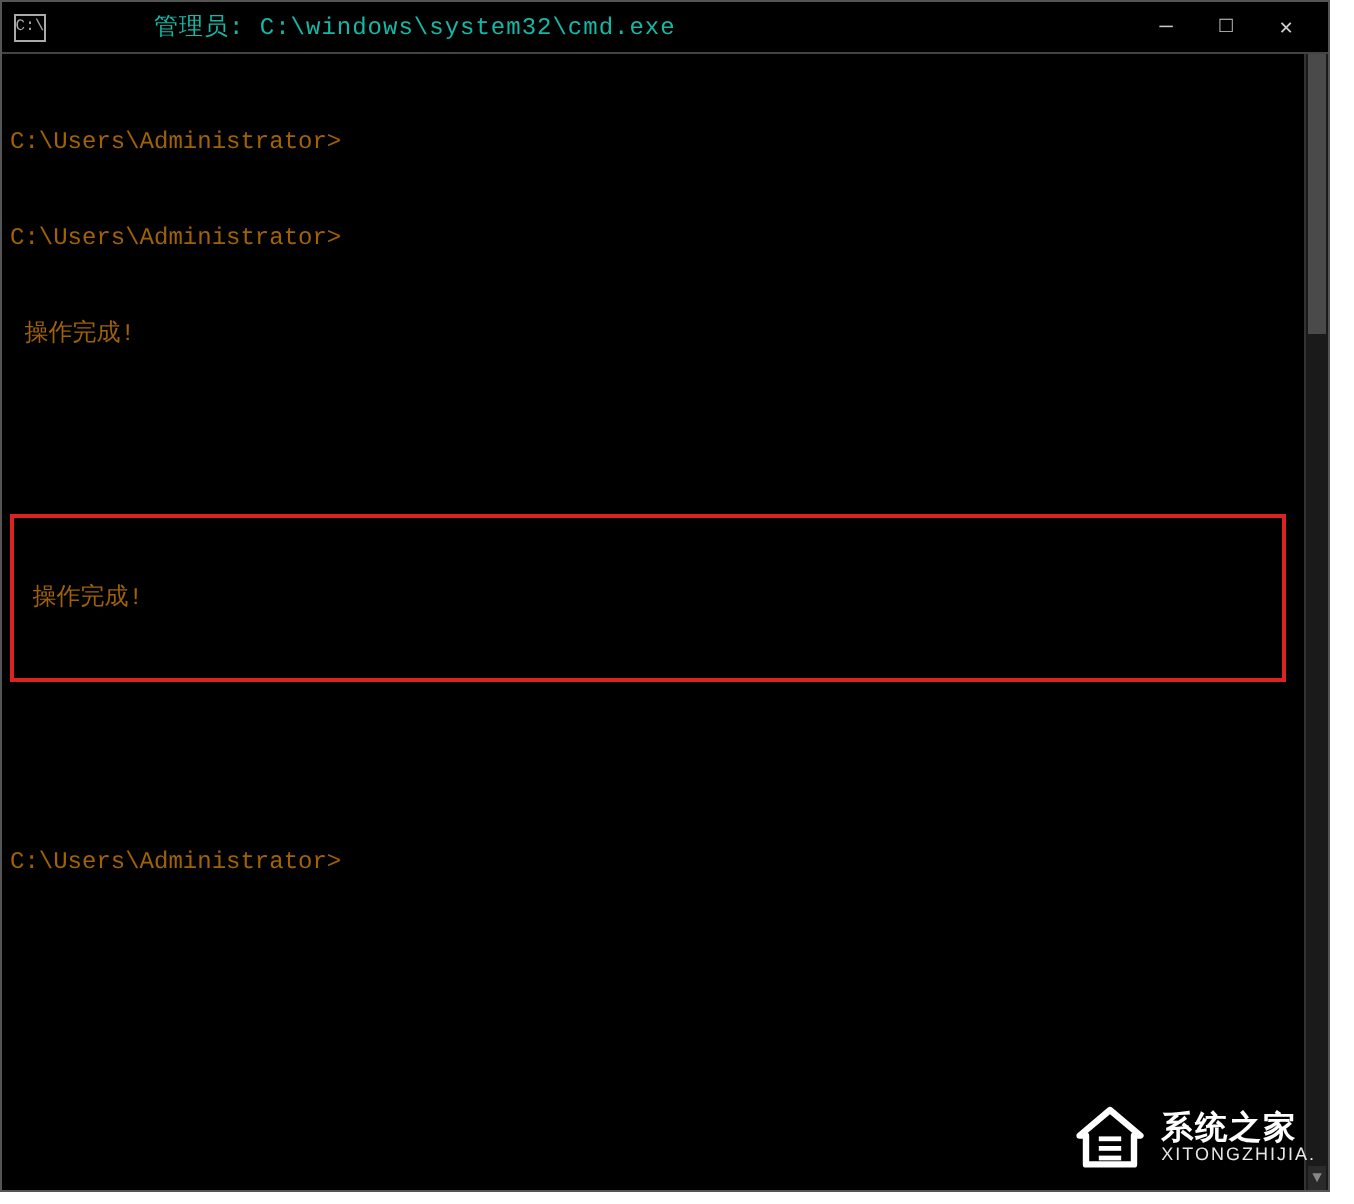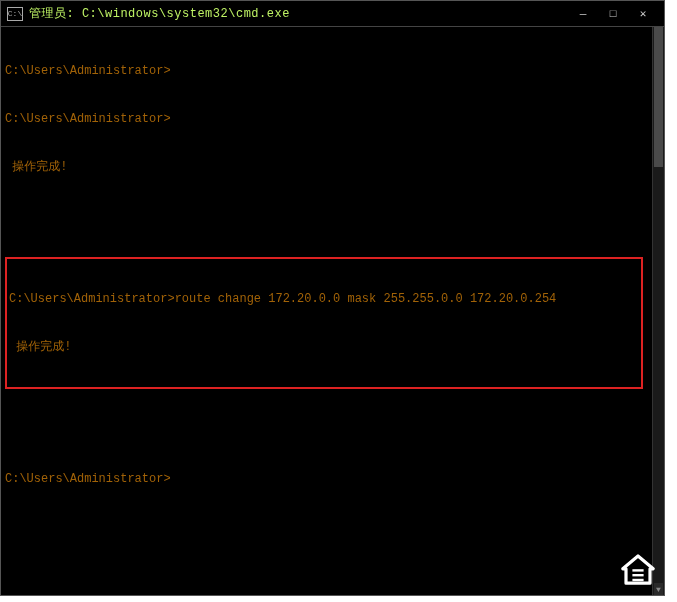--- a/index.html
+++ b/index.html
@@ -40,22 +40,23 @@
       margin-right: 6px;
       display: flex;
       align-items: center;
       justify-content: center;
       font-size: 8px;
       color: #aaa;
       background: #000;
     }
     .title-text {
       flex: 1;
-      color: #bef264;
+      color: #14b8a6;
       letter-spacing: 0.5px;
+      margin-left: 48px;
     }
     .window-controls {
       display: flex;
       gap: 0;
     }
     .win-btn {
       width: 30px;
       height: 24px;
       display: flex;
       align-items: center;
@@ -165,21 +166,20 @@
       <div class="win-btn close">✕</div>
     </div>
   </div>
 
   <div class="terminal">
     <div class="line"><span>C:\Users\Administrator&gt;</span></div>
     <div class="line"><span>C:\Users\Administrator&gt;</span></div>
     <div class="line"> 操作完成!</div>
     <div class="line"> </div>
     <div class="highlight-box">
-      <div class="line"><span>C:\Users\Administrator&gt;</span><span>route change 172.20.0.0 mask 255.255.0.0 172.20.0.254</span></div>
       <div class="line"> 操作完成!</div>
     </div>
     <div class="line"> </div>
     <div class="line">C:\Users\Administrator&gt;</div>
   </div>
 
   <div class="scrollbar">
     <div class="scroll-arrow up">▲</div>
     <div class="scroll-thumb"></div>
     <div class="scroll-arrow down">▼</div>
@@ -187,14 +187,18 @@
 
   <div class="watermark">
     <div class="wm-icon">
       <svg viewBox="0 0 50 42">
         <path d="M 6 22 L 25 6 L 44 22 L 40 22 L 40 40 L 10 40 L 10 22 Z" fill="none" stroke="#fff" stroke-width="4" stroke-linejoin="round"></path>
         <line x1="18" y1="24" x2="32" y2="24" stroke="#fff" stroke-width="3"></line>
         <line x1="18" y1="30" x2="32" y2="30" stroke="#fff" stroke-width="3"></line>
         <line x1="18" y1="36" x2="32" y2="36" stroke="#fff" stroke-width="3"></line>
       </svg>
     </div>
+    <div class="wm-text">
+      <div class="wm-main">系统之家</div>
+      <div class="wm-sub">XITONGZHIJIA.</div>
+    </div>
   </div>
 </div>
 
 </body></html>

